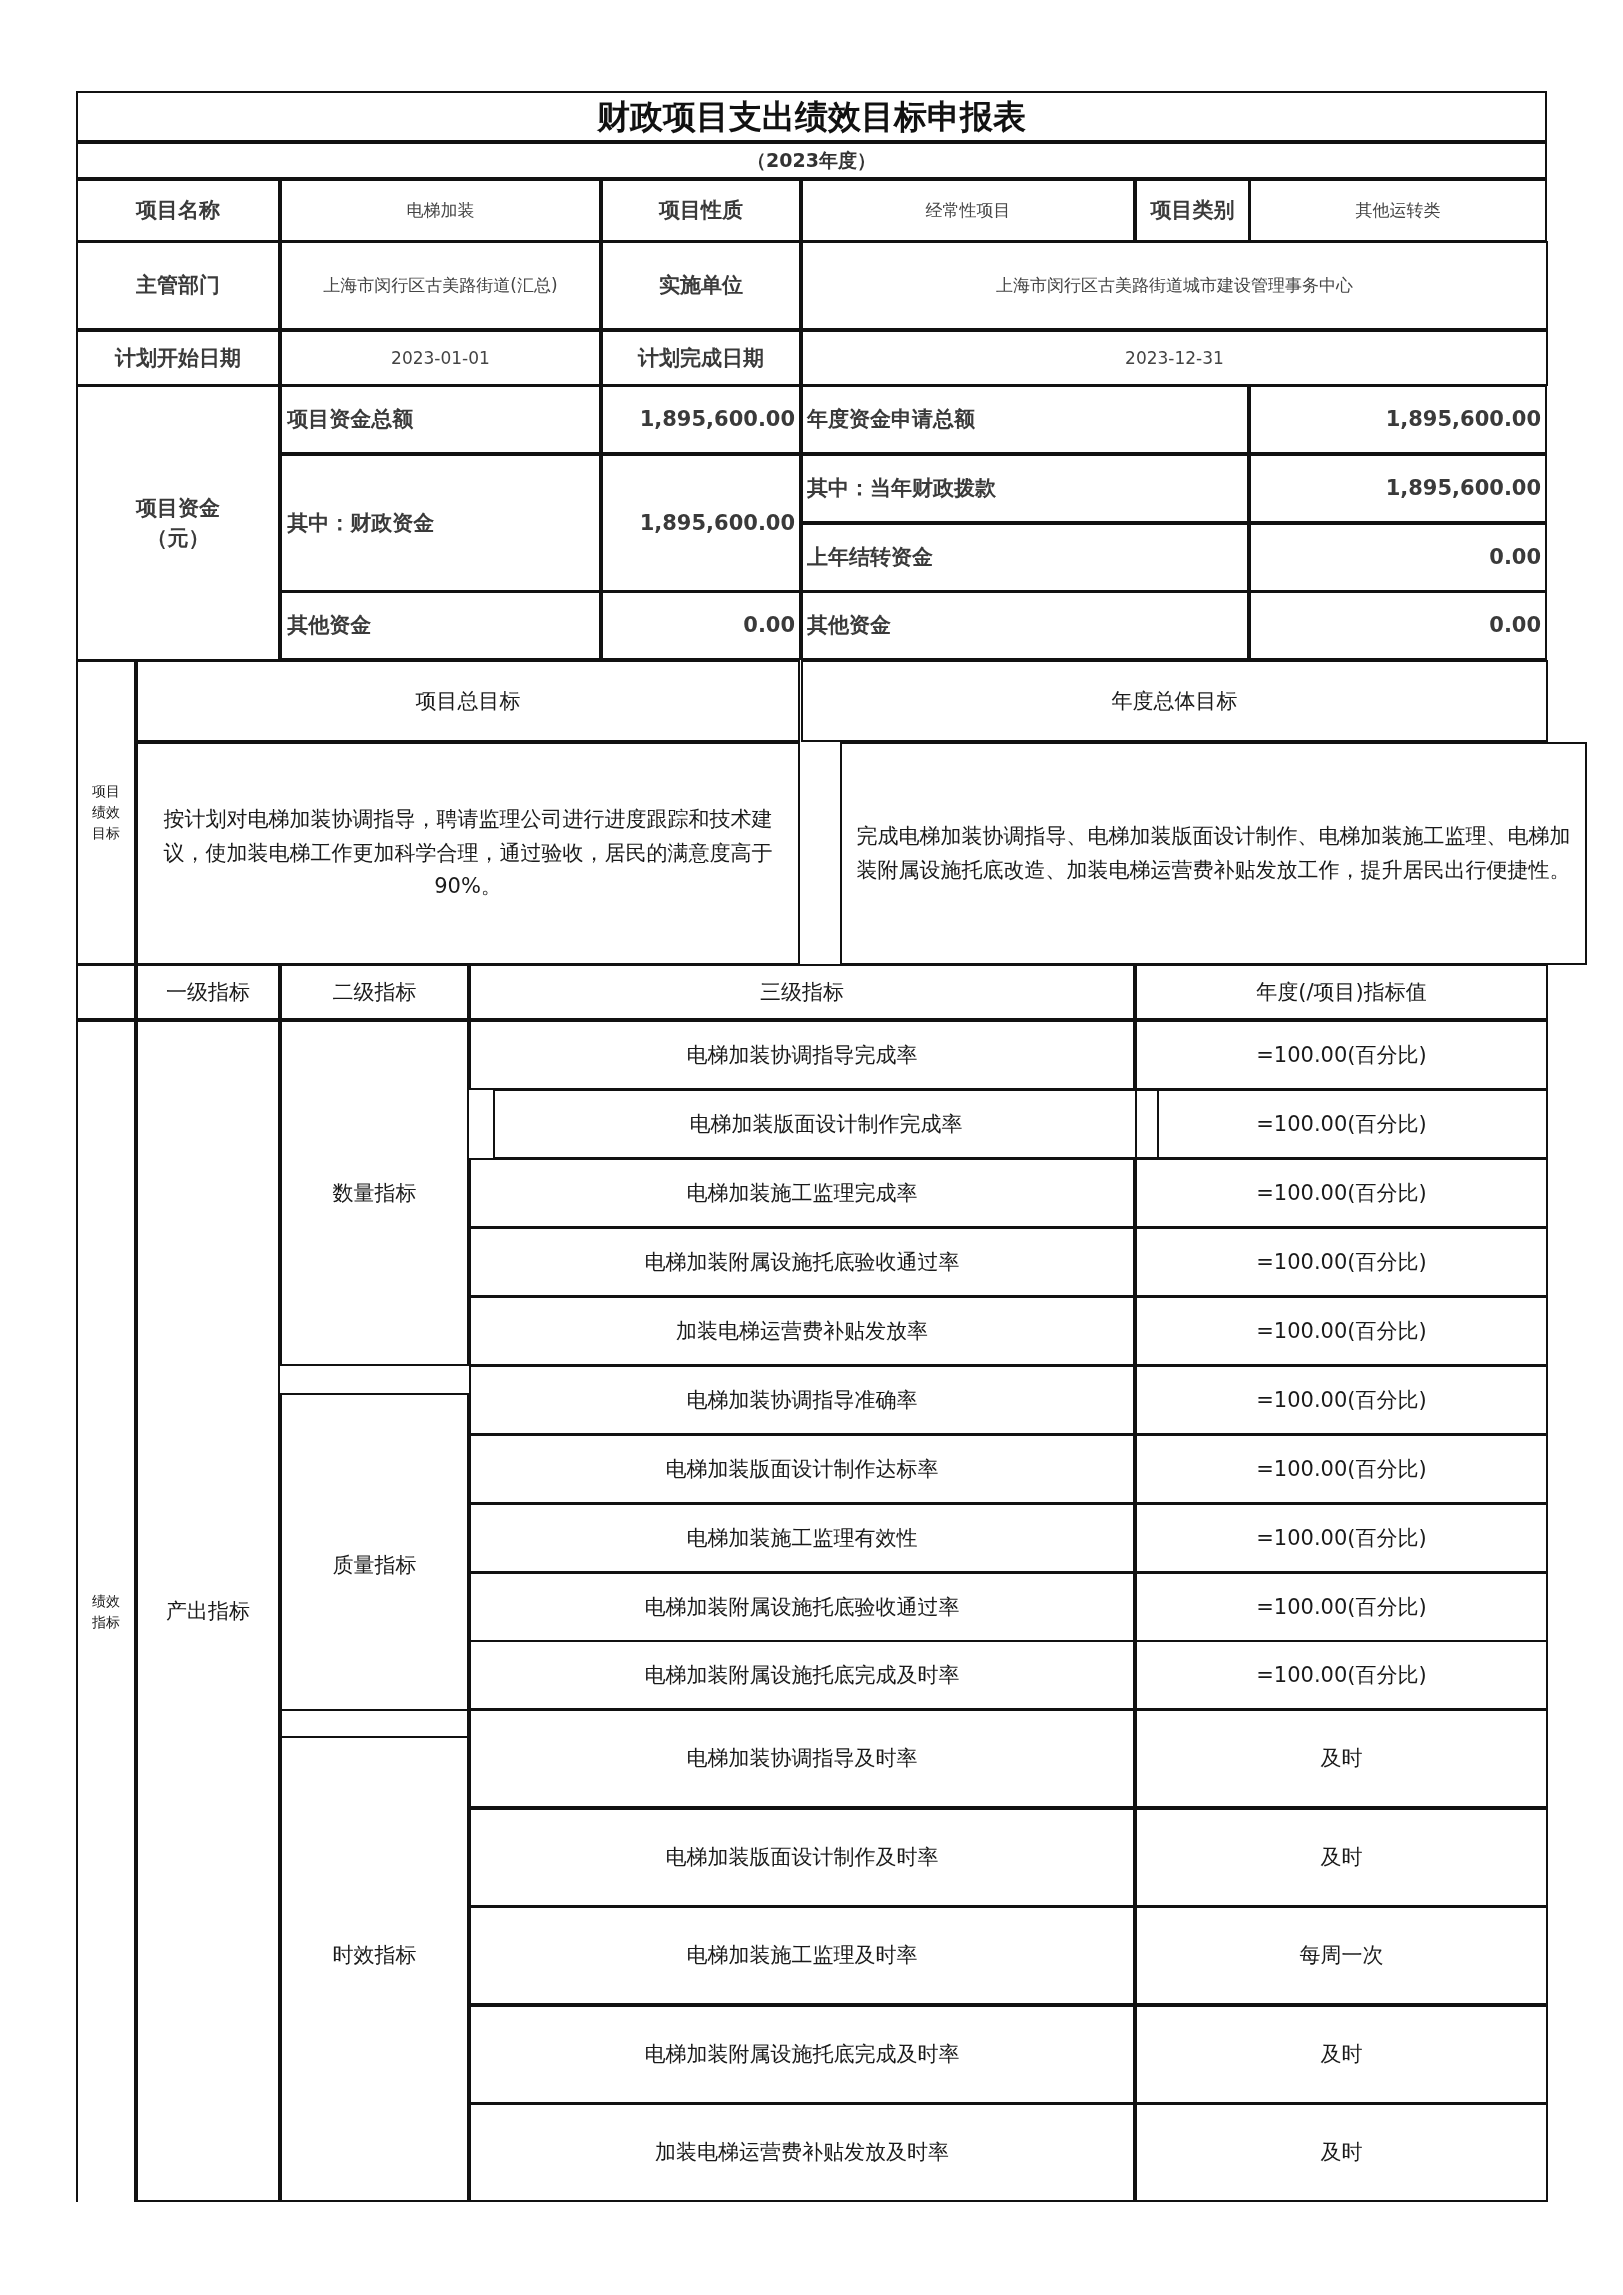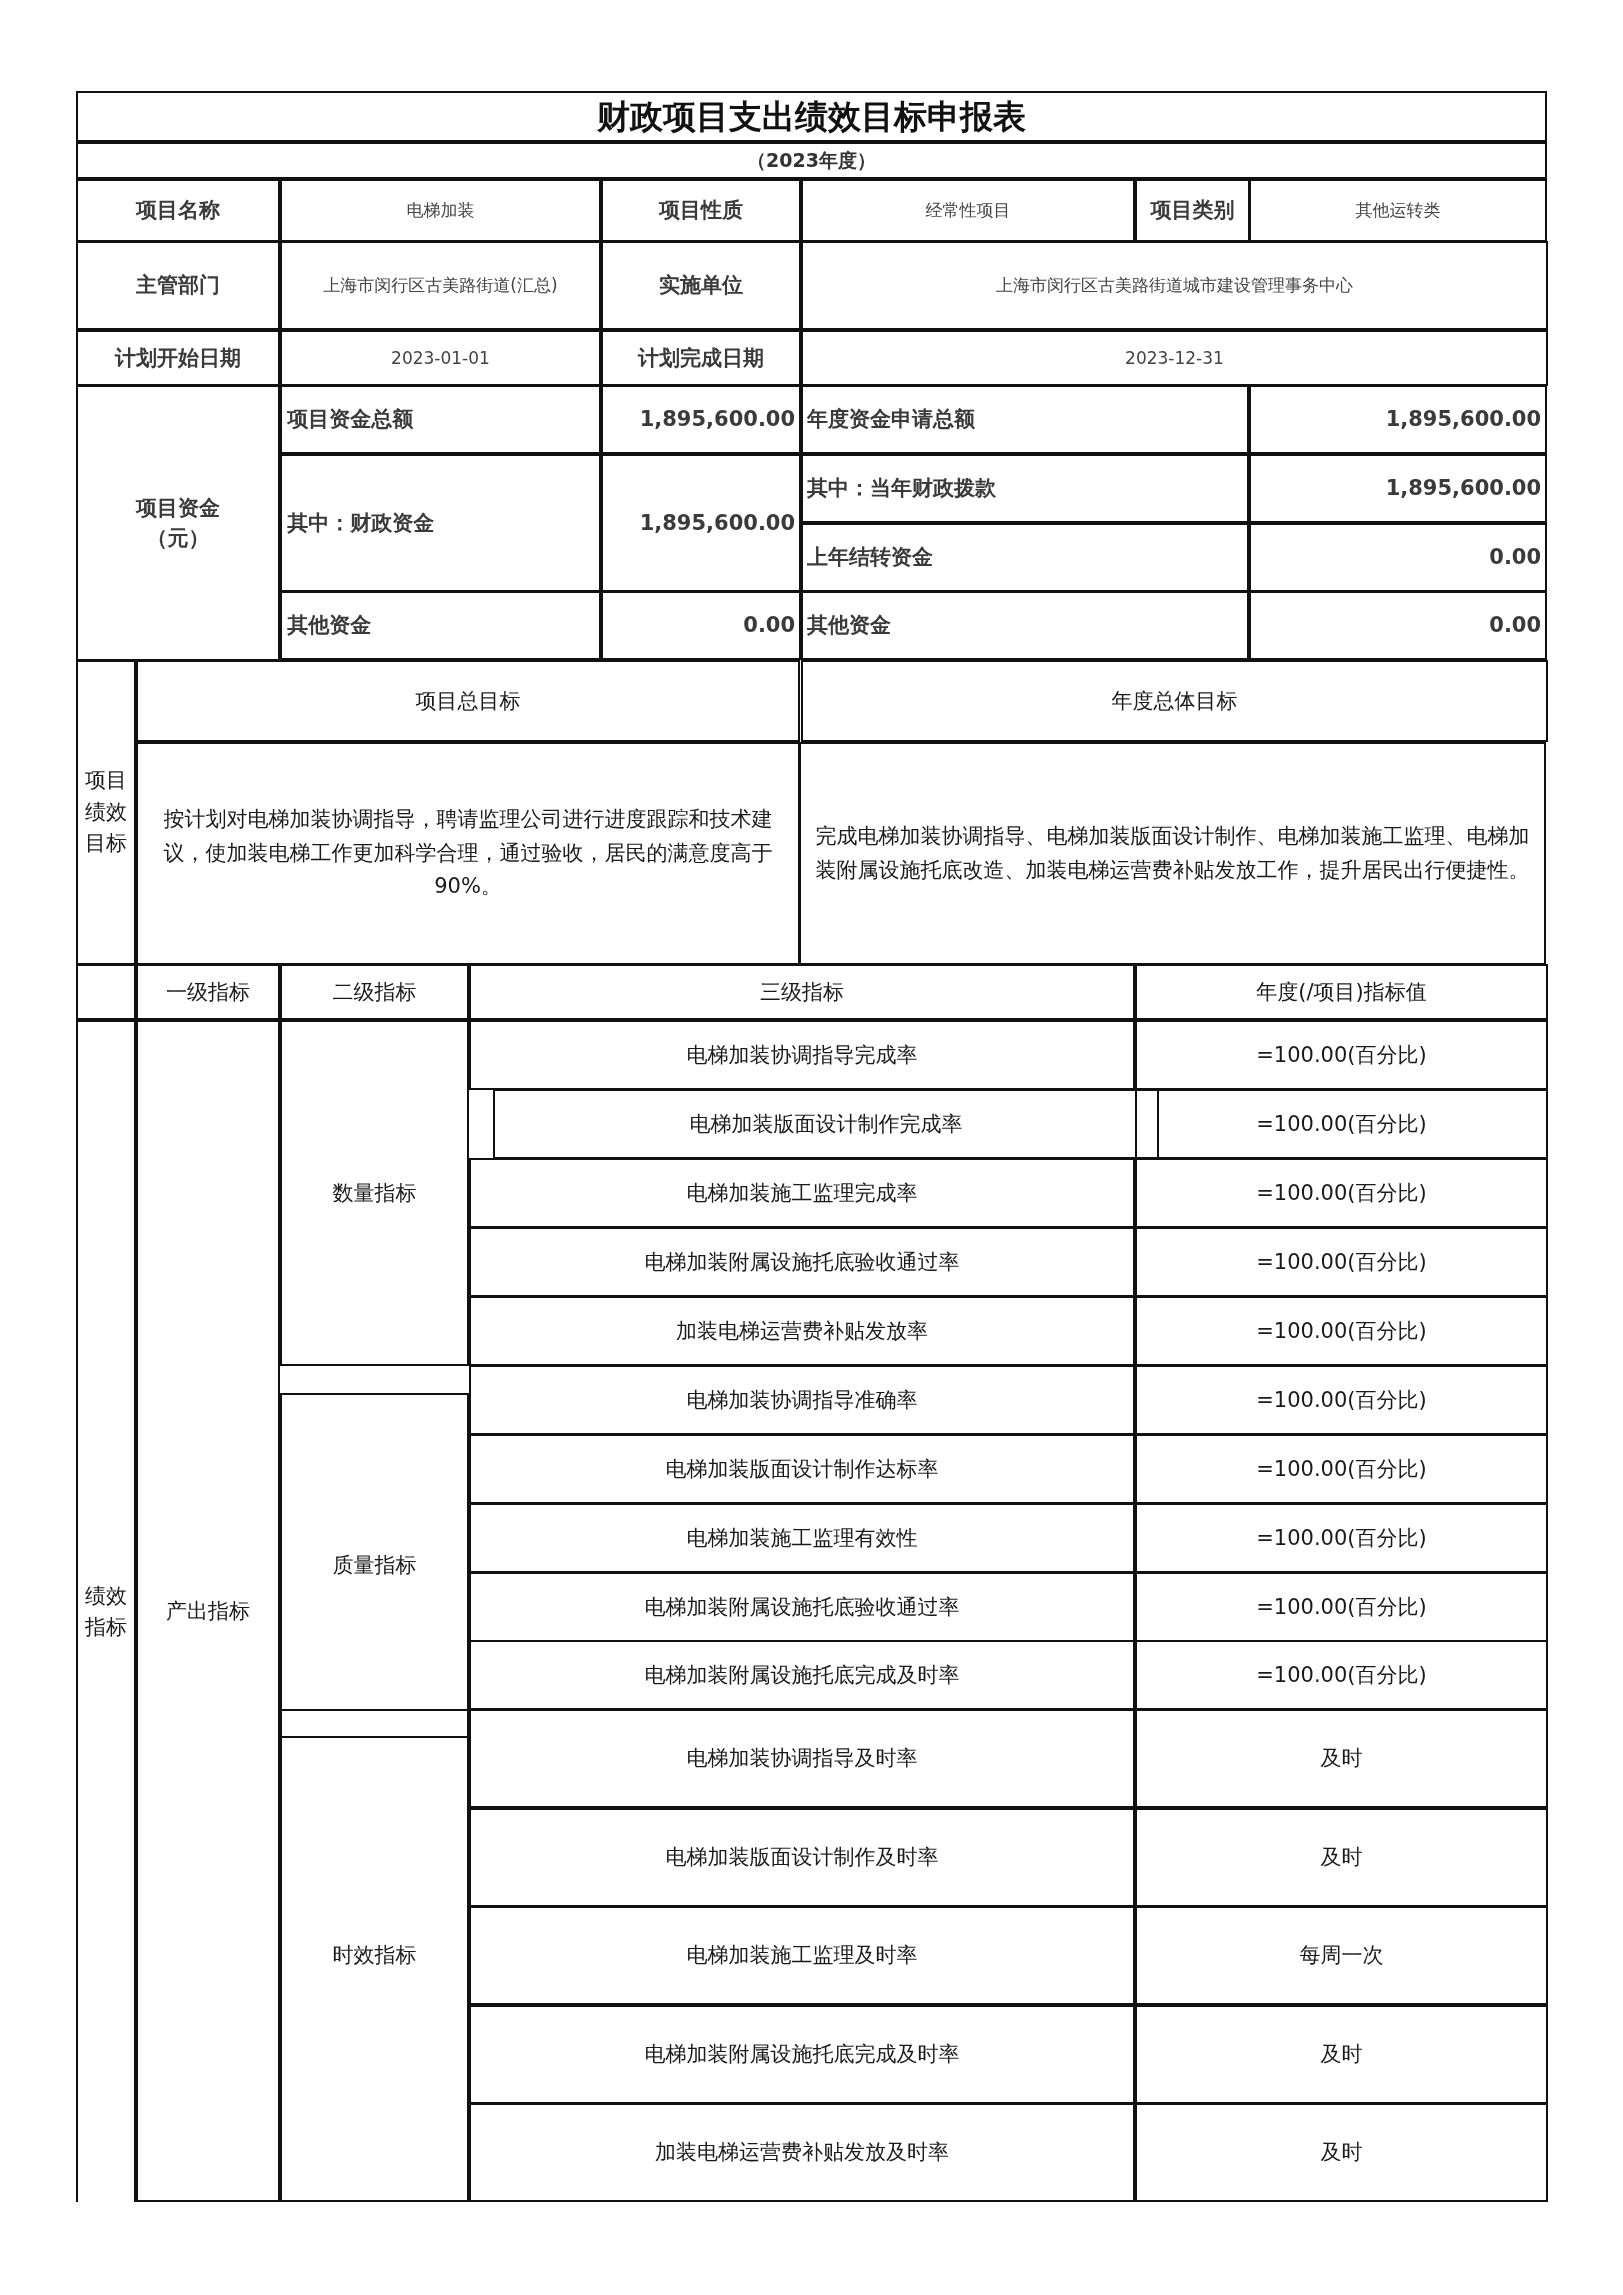--- a/index.html
+++ b/index.html
@@ -9,21 +9,21 @@
        justify-content: center; text-align: center; border: 2px solid #111;
        margin-left: -1px; margin-top: -1px; padding: 0 5.2px; line-height: 1.45; }
   .title { font-size: 33px; font-weight: bold; color: #111; }
   .subtitle { font-size: 19px; font-weight: bold; color: #333; }
   .lbl { font-size: 21px; font-weight: bold; color: #3a3a3a; }
   .val { font-size: 17px; color: #444; }
   .lbl-l { justify-content: flex-start; text-align: left; }
   .num { justify-content: flex-end; text-align: right; font-weight: bold; color: #3a3a3a; font-size: 21px; padding-right: 3.9px; }
   .plain { font-size: 21px; color: #1a1a1a; text-align: right; }
   .para { font-size: 21px; color: #1a1a1a; line-height: 1.6; padding: 0 6.5px; }
-  .vert { font-size: 21px; color: #1a1a1a; line-height: 1.5; padding: 0 1px; }
+  .vert { font-size: 14px; color: #1a1a1a; line-height: 1.5; padding: 0 1px; }
 </style>
 </head>
 <body>
 
 <div class="c title" style="left:77px;top:92px;width:1471px;height:51px;">财政项目支出绩效目标申报表</div>
 <div class="c subtitle" style="left:77px;top:143px;width:1471px;height:37px;">（2023年度）</div>
 
 <div class="c lbl" style="left:77px;top:180px;width:204px;height:63px;">项目名称</div>
 <div class="c val" style="left:281px;top:180px;width:321px;height:63px;">电梯加装</div>
 <div class="c lbl" style="left:602px;top:180px;width:200px;height:63px;">项目性质</div>
@@ -60,21 +60,21 @@
 <div class="c num" style="left:602px;top:592px;width:200px;height:69px;">0.00</div>
 <div class="c lbl lbl-l" style="left:802px;top:592px;width:448px;height:69px;padding-left:3.9px;">其他资金</div>
 <div class="c num" style="left:1250px;top:592px;width:298px;height:69px;">0.00</div>
 
 <div class="c vert" style="left:77px;top:661px;width:60px;height:305px;white-space:pre-line;">项目
 绩效
 目标</div>
 <div class="c plain" style="left:137px;top:661px;width:664px;height:82px;">项目总目标</div>
 <div class="c plain" style="left:802px;top:661px;width:747px;height:82px;">年度总体目标</div>
 <div class="c para" style="left:137px;top:743px;width:664px;height:223px;">按计划对电梯加装协调指导，聘请监理公司进行进度跟踪和技术建议，使加装电梯工作更加科学合理，通过验收，居民的满意度高于90%。</div>
-<div class="c para" style="left:800px;top:743px;width:747px;height:223px;">完成电梯加装协调指导、电梯加装版面设计制作、电梯加装施工监理、电梯加装附属设施托底改造、加装电梯运营费补贴发放工作，提升居民出行便捷性。</div>
+<div class="c para" style="left:841px;top:743px;width:747px;height:223px;">完成电梯加装协调指导、电梯加装版面设计制作、电梯加装施工监理、电梯加装附属设施托底改造、加装电梯运营费补贴发放工作，提升居民出行便捷性。</div>
 
 <div class="c plain" style="left:77px;top:965px;width:60px;height:56px;"></div>
 <div class="c plain" style="left:137px;top:965px;width:144px;height:56px;">一级指标</div>
 <div class="c plain" style="left:281px;top:965px;width:189px;height:56px;">二级指标</div>
 <div class="c plain" style="left:470px;top:965px;width:666px;height:56px;">三级指标</div>
 <div class="c plain" style="left:1136px;top:965px;width:413px;height:56px;">年度(/项目)指标值</div>
 
 <div class="c vert" style="left:77px;top:1021px;width:60px;height:1182px;white-space:pre-line;border-bottom:none;">绩效
 指标</div>
 <div class="c plain" style="left:137px;top:1021px;width:144px;height:1182px;">产出指标</div>

